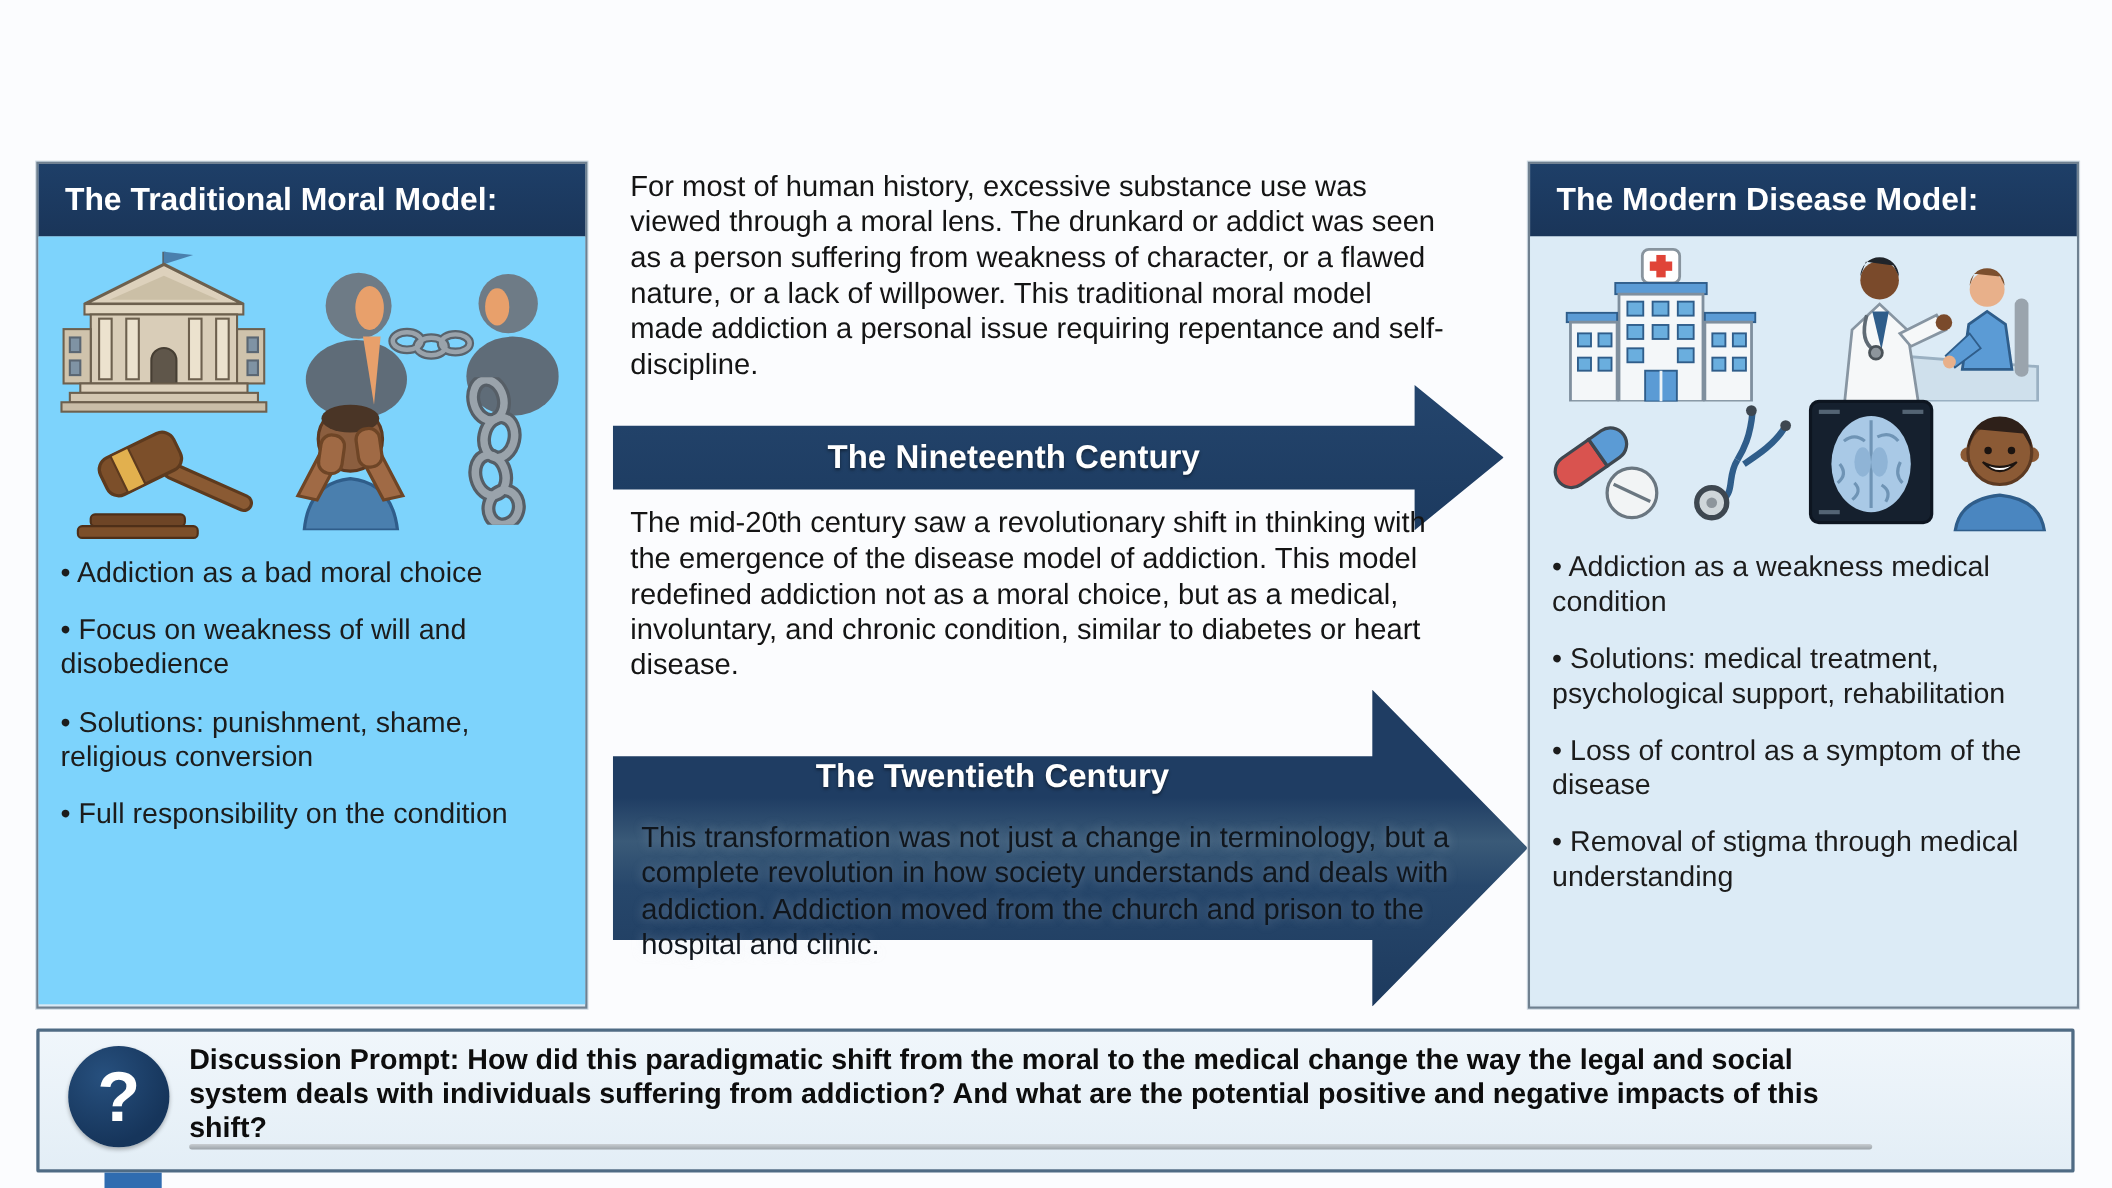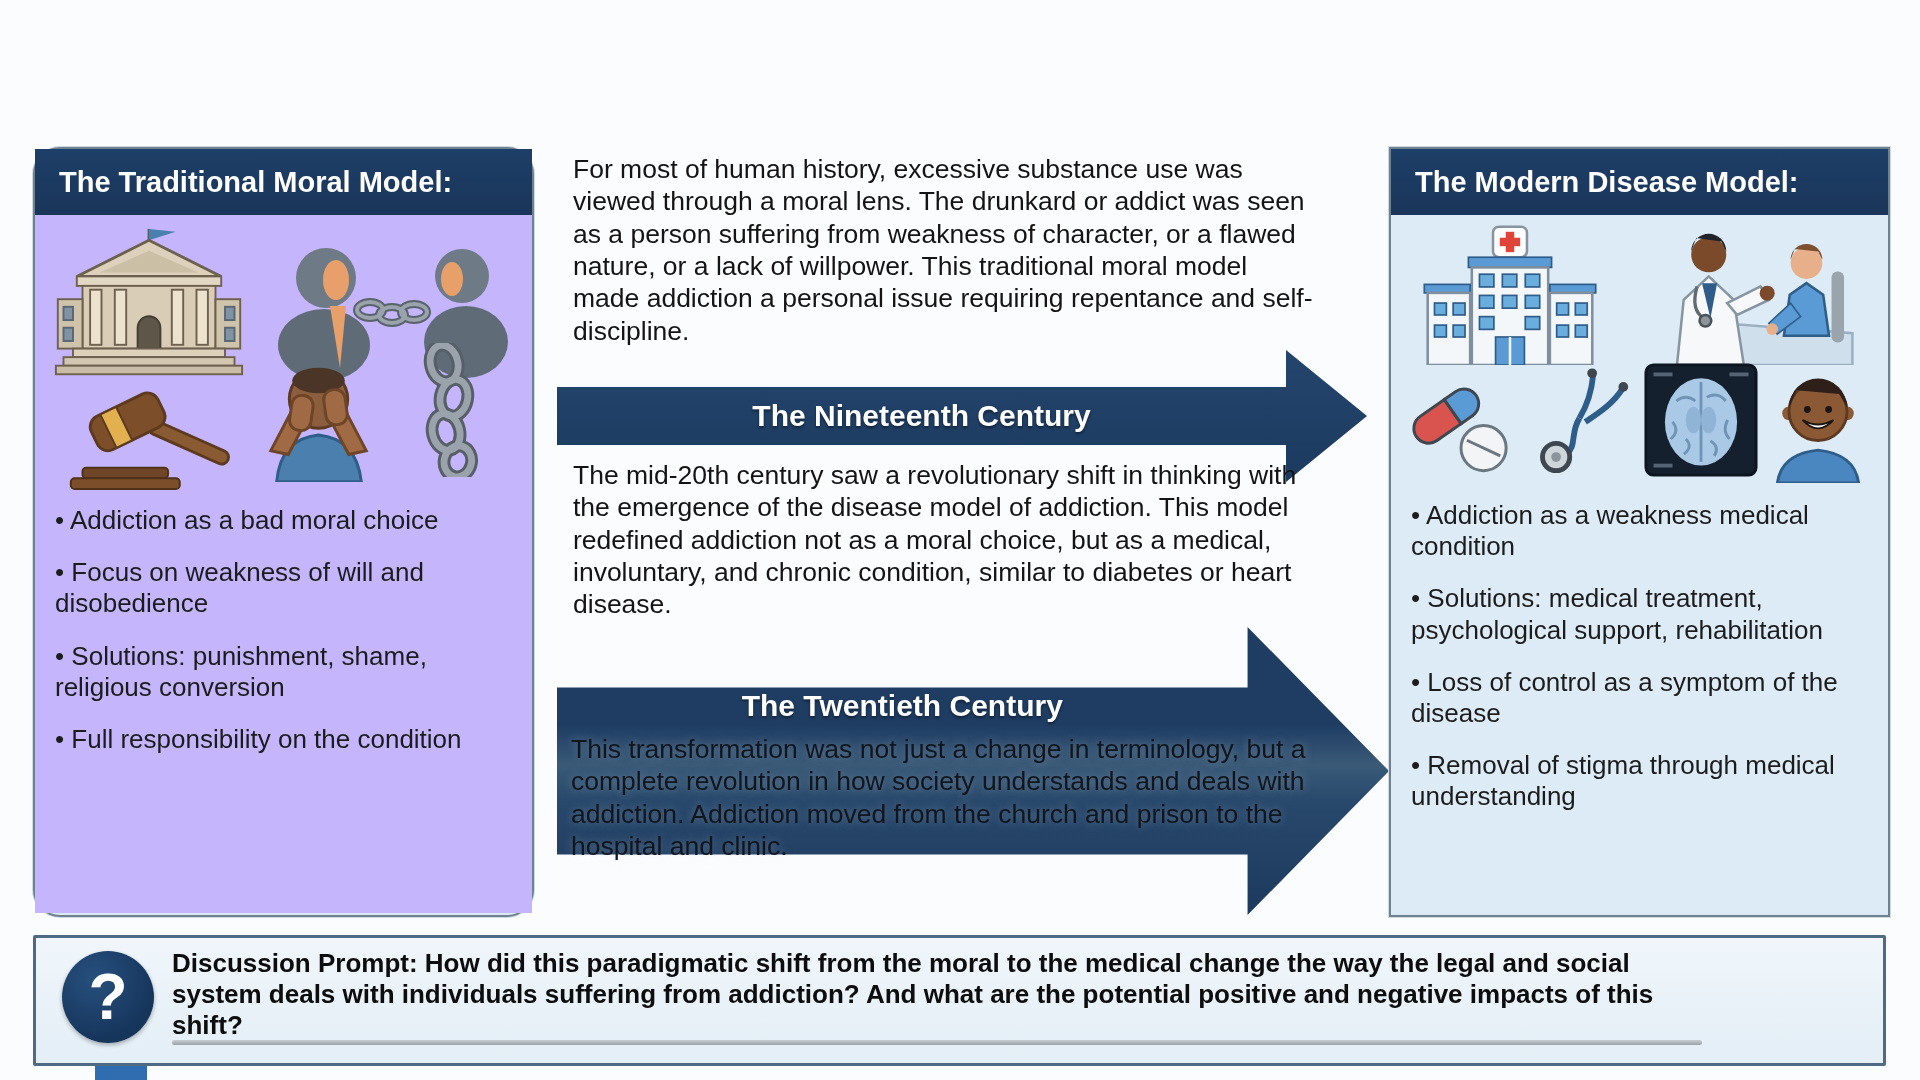--- a/index.html
+++ b/index.html
@@ -24,28 +24,28 @@
     position:absolute;left:202px;top:50%;transform:translateY(-50%);
     margin:0;color:#ffffff;font-size:49px;font-weight:bold;letter-spacing:.5px;
     text-shadow:0 2px 3px rgba(0,0,0,.35);white-space:nowrap;
   }
   
   .panel{
     position:absolute;top:147px;width:497px;height:766px;
     border:2px solid #6f8090;background:#d9e8f4;
     box-shadow:0 0 0 1px #cfd9e2;
   }
-  .panel.left{left:33px;border-radius:27px;}
+  .panel.left{left:33px;}
   .panel.right{left:1389px;}
   .panel-header{
     height:66px;background:linear-gradient(180deg,#1e3f68,#1a3559);
     color:#fff;font-size:29px;font-weight:bold;
     display:flex;align-items:center;padding-left:24px;box-sizing:border-box;
   }
-  .panel-body{position:relative;height:698px;background:#c4b5fd;}
+  .panel-body{position:relative;height:698px;background:#7dd3fc;}
   .panel.right .panel-body{background:#dcebf6;}
   .art{position:absolute;}
   .bullets{
     position:absolute;left:20px;right:14px;margin:0;padding:0;list-style:none;
     color:#1c1c1c;font-size:26px;line-height:1.2;
   }
   .panel.left .bullets{top:290px;}
   .panel.right .bullets{top:285px;}
   .bullets li{margin-bottom:21px;}
   .bullets li::before{content:"• ";}
@@ -68,21 +68,21 @@
     clip-path:polygon(0 21%,83% 21%,83% 0,100% 50%,83% 100%,83% 79%,0 79%);
     background:linear-gradient(180deg,#1f3d63 0%,#1f3d63 34%,#3a5a78 48%,#27476b 62%,#1d3a5e 100%);
   }
   .arrow-title{
     position:absolute;top:0;height:100%;display:flex;align-items:center;justify-content:center;
     color:#ffffff;font-size:30px;font-weight:bold;text-shadow:0 2px 3px rgba(0,0,0,.45);
   }
   .arrow1 .arrow-title{left:0;width:90%;}
   .arrow2 .arrow-title{height:auto;top:62px;left:0;width:83%;}
   .arrow-overlay{
-    position:absolute;left:10px;top:102px;width:736px;margin:4px;
+    position:absolute;left:10px;top:102px;width:736px;margin:16px;
     color:#10161d;font-size:26.5px;line-height:1.22;
     text-shadow:0 0 10px rgba(220,230,240,.35);
   }
   
   .discussion{
     position:absolute;left:33px;top:935px;width:1853px;height:131px;
     background:linear-gradient(180deg,#f0f6fb 0%,#e3eef6 100%);
     border:3px solid #4f6b84;box-sizing:border-box;border-radius:2px;
   }
   .qmark{

